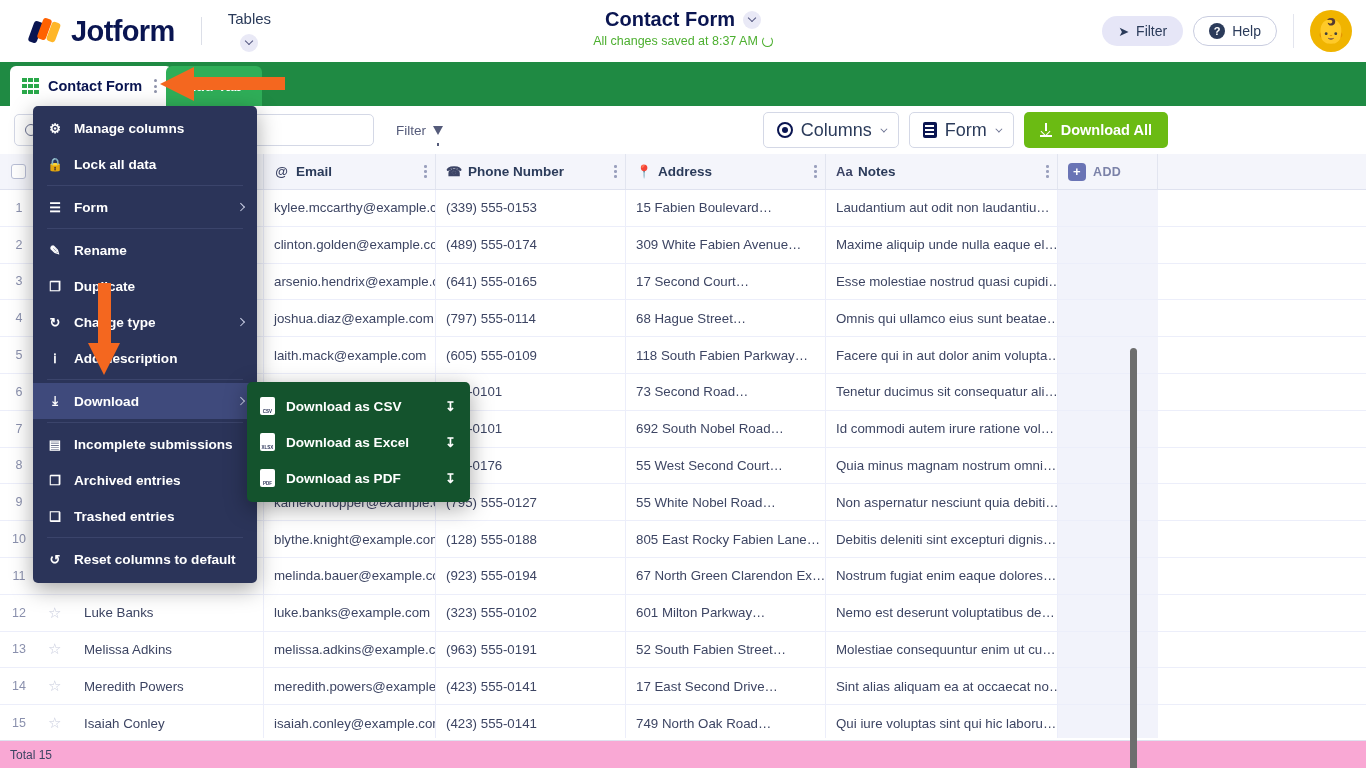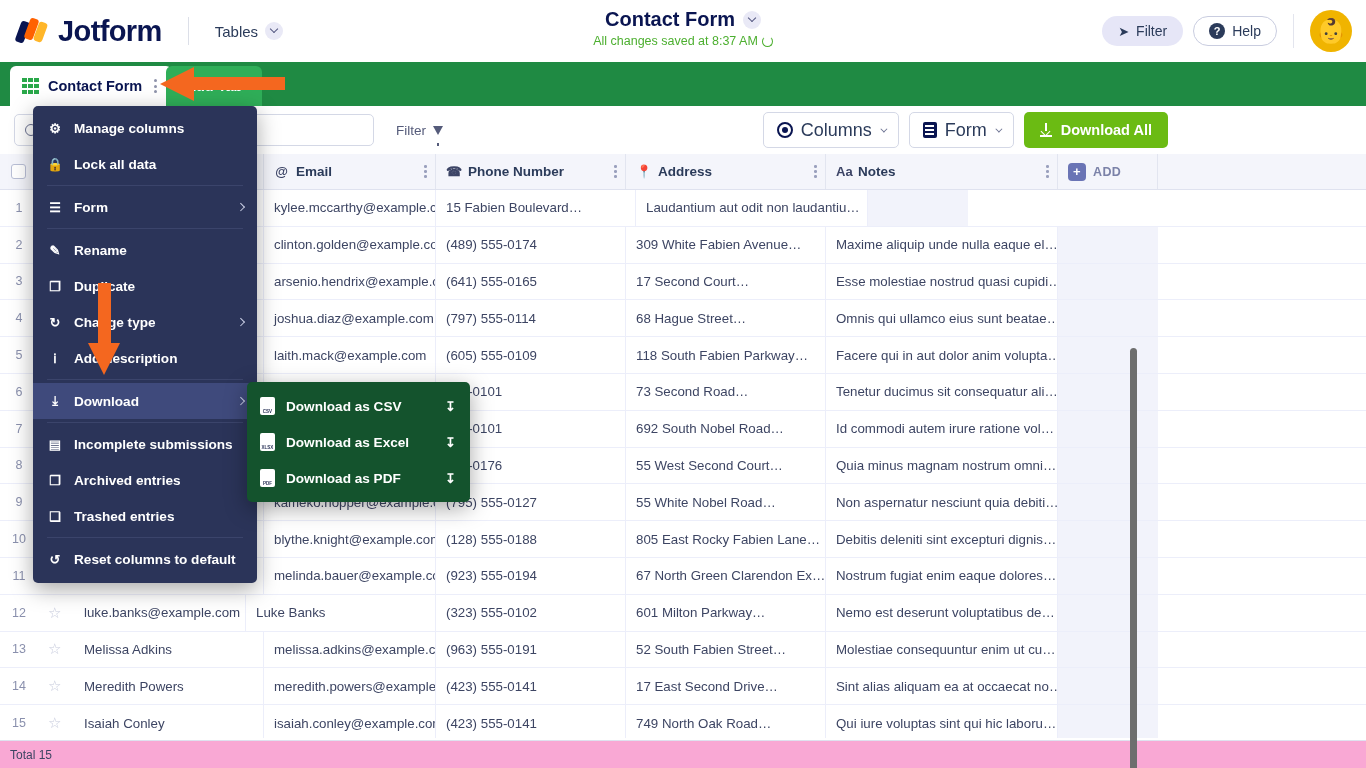--- a/index.html
+++ b/index.html
@@ -7,29 +7,29 @@
     width: 1366px; height: 768px;
     font-family: "Liberation Sans", sans-serif;
     background: #fff; overflow: hidden;
   }
 
   
   .topbar {
     position: absolute; left: 0; top: 0; width: 1366px; height: 62px;
     background: #fff; display: flex; align-items: center;
   }
-  .brand { display: flex; align-items: center; padding-left: 16px; gap: 10px; }
+  .brand { display: flex; align-items: center; padding-left: 29px; gap: 10px; }
   .jf-logo { width: 32px; height: 32px; position: relative; }
   .jf-logo i { position: absolute; display: block; border-radius: 3px; }
   .jf-b1 { width: 9px; height: 22px; background: #0a1551; left: 2px; top: 6px; transform: rotate(20deg); }
   .jf-b2 { width: 9px; height: 22px; background: #ff6100; left: 11px; top: 3px; transform: rotate(20deg); }
   .jf-b3 { width: 9px; height: 20px; background: #ffb629; left: 20px; top: 7px; transform: rotate(20deg); }
   .brandname { font-size: 29px; font-weight: bold; color: #0a1551; letter-spacing: -0.6px; }
   .vdiv { width: 1px; height: 28px; background: #dcdfe8; margin: 0 16px; }
-  .tablesel { display: flex; align-items: center; gap: 7px; cursor: pointer; }
+  .tablesel { display: flex; align-items: center; gap: 7px; cursor: pointer; flex-direction: column; }
   .tablesel .lbl { font-size: 15px; color: #2b3b5a; }
   .circ-chev {
     width: 18px; height: 18px; border-radius: 50%; background: #e9e9f6;
     display: flex; align-items: center; justify-content: center;
   }
   .chev { width: 6px; height: 6px; border-right: 1.6px solid #4b4f7a; border-bottom: 1.6px solid #4b4f7a;
           transform: rotate(45deg) translate(-1.5px,-1.5px); }
 
   .centertitle { position: absolute; left: 0; right: 0; top: 8px; text-align: center; pointer-events: none; }
   .ct-row { display: inline-flex; align-items: center; gap: 8px; pointer-events: auto; }
@@ -336,20 +336,21 @@
   </div>
 
   <div class="tbody" id="tbody">
       <div class="trow">
         <div class="td rownum c-check">1</div>
         <div class="td starcell c-star">
           <span class="star">☆</span>
         </div>
         <div class="td c-name"></div>
         <div class="td c-email">kylee.mccarthy@example.c…</div>
+        <div class="td c-phone">(339) 555-0153</div>
         <div class="td c-addr">15 Fabien Boulevard…</div>
         <div class="td c-notes">Laudantium aut odit non laudantiu…</div>
         <div class="td blank c-add"></div>
       </div>
       <div class="trow">
         <div class="td rownum c-check">2</div>
         <div class="td starcell c-star">
           <span class="star">☆</span>
         </div>
         <div class="td c-name"></div>
@@ -465,22 +466,22 @@
         <div class="td c-phone">(923) 555-0194</div>
         <div class="td c-addr">67 North Green Clarendon Ex…</div>
         <div class="td c-notes">Nostrum fugiat enim eaque dolores…</div>
         <div class="td blank c-add"></div>
       </div>
       <div class="trow">
         <div class="td rownum c-check">12</div>
         <div class="td starcell c-star">
           <span class="star">☆</span>
         </div>
+        <div class="td c-name">Luke Banks</div>
         <div class="td c-email">luke.banks@example.com</div>
-        <div class="td c-name">Luke Banks</div>
         <div class="td c-phone">(323) 555-0102</div>
         <div class="td c-addr">601 Milton Parkway…</div>
         <div class="td c-notes">Nemo est deserunt voluptatibus de…</div>
         <div class="td blank c-add"></div>
       </div>
       <div class="trow">
         <div class="td rownum c-check">13</div>
         <div class="td starcell c-star">
           <span class="star">☆</span>
         </div>

